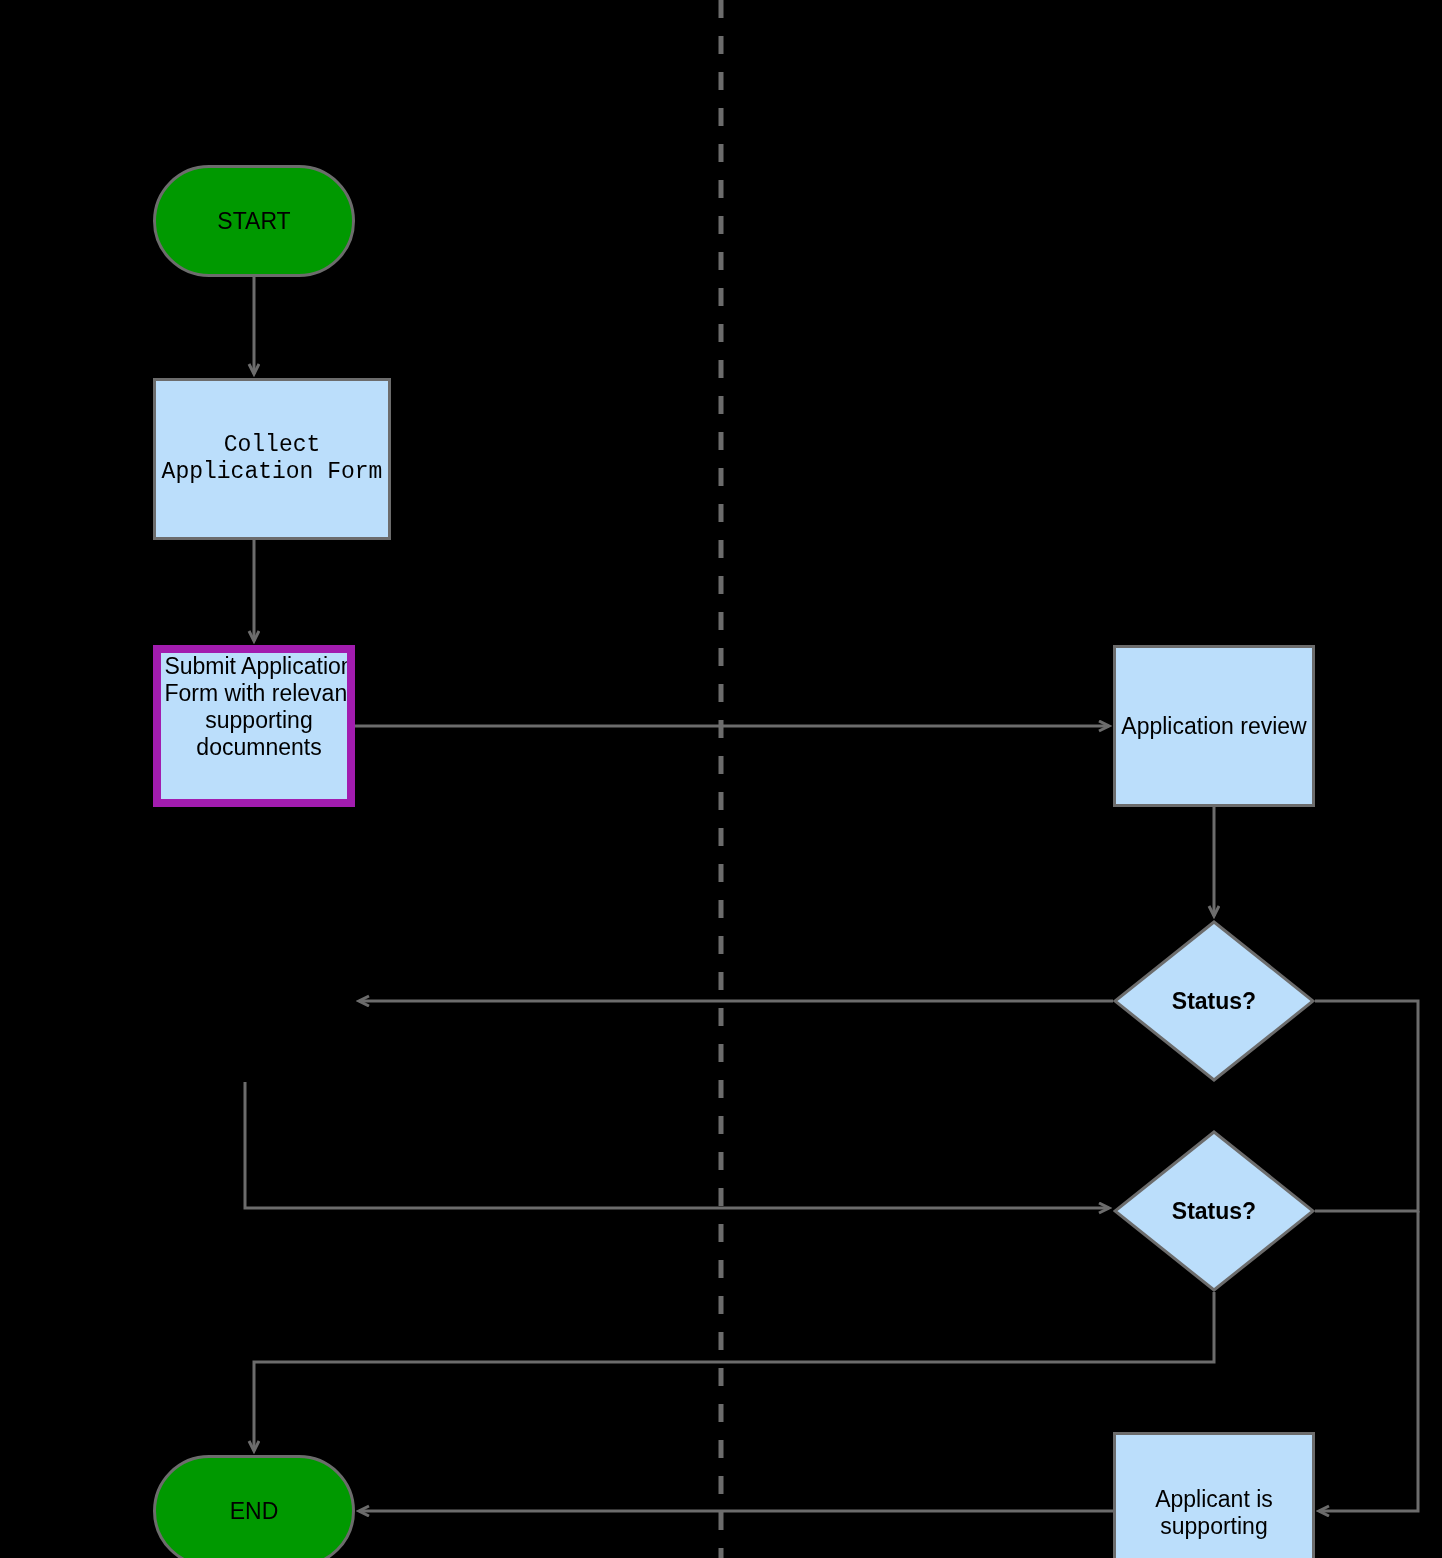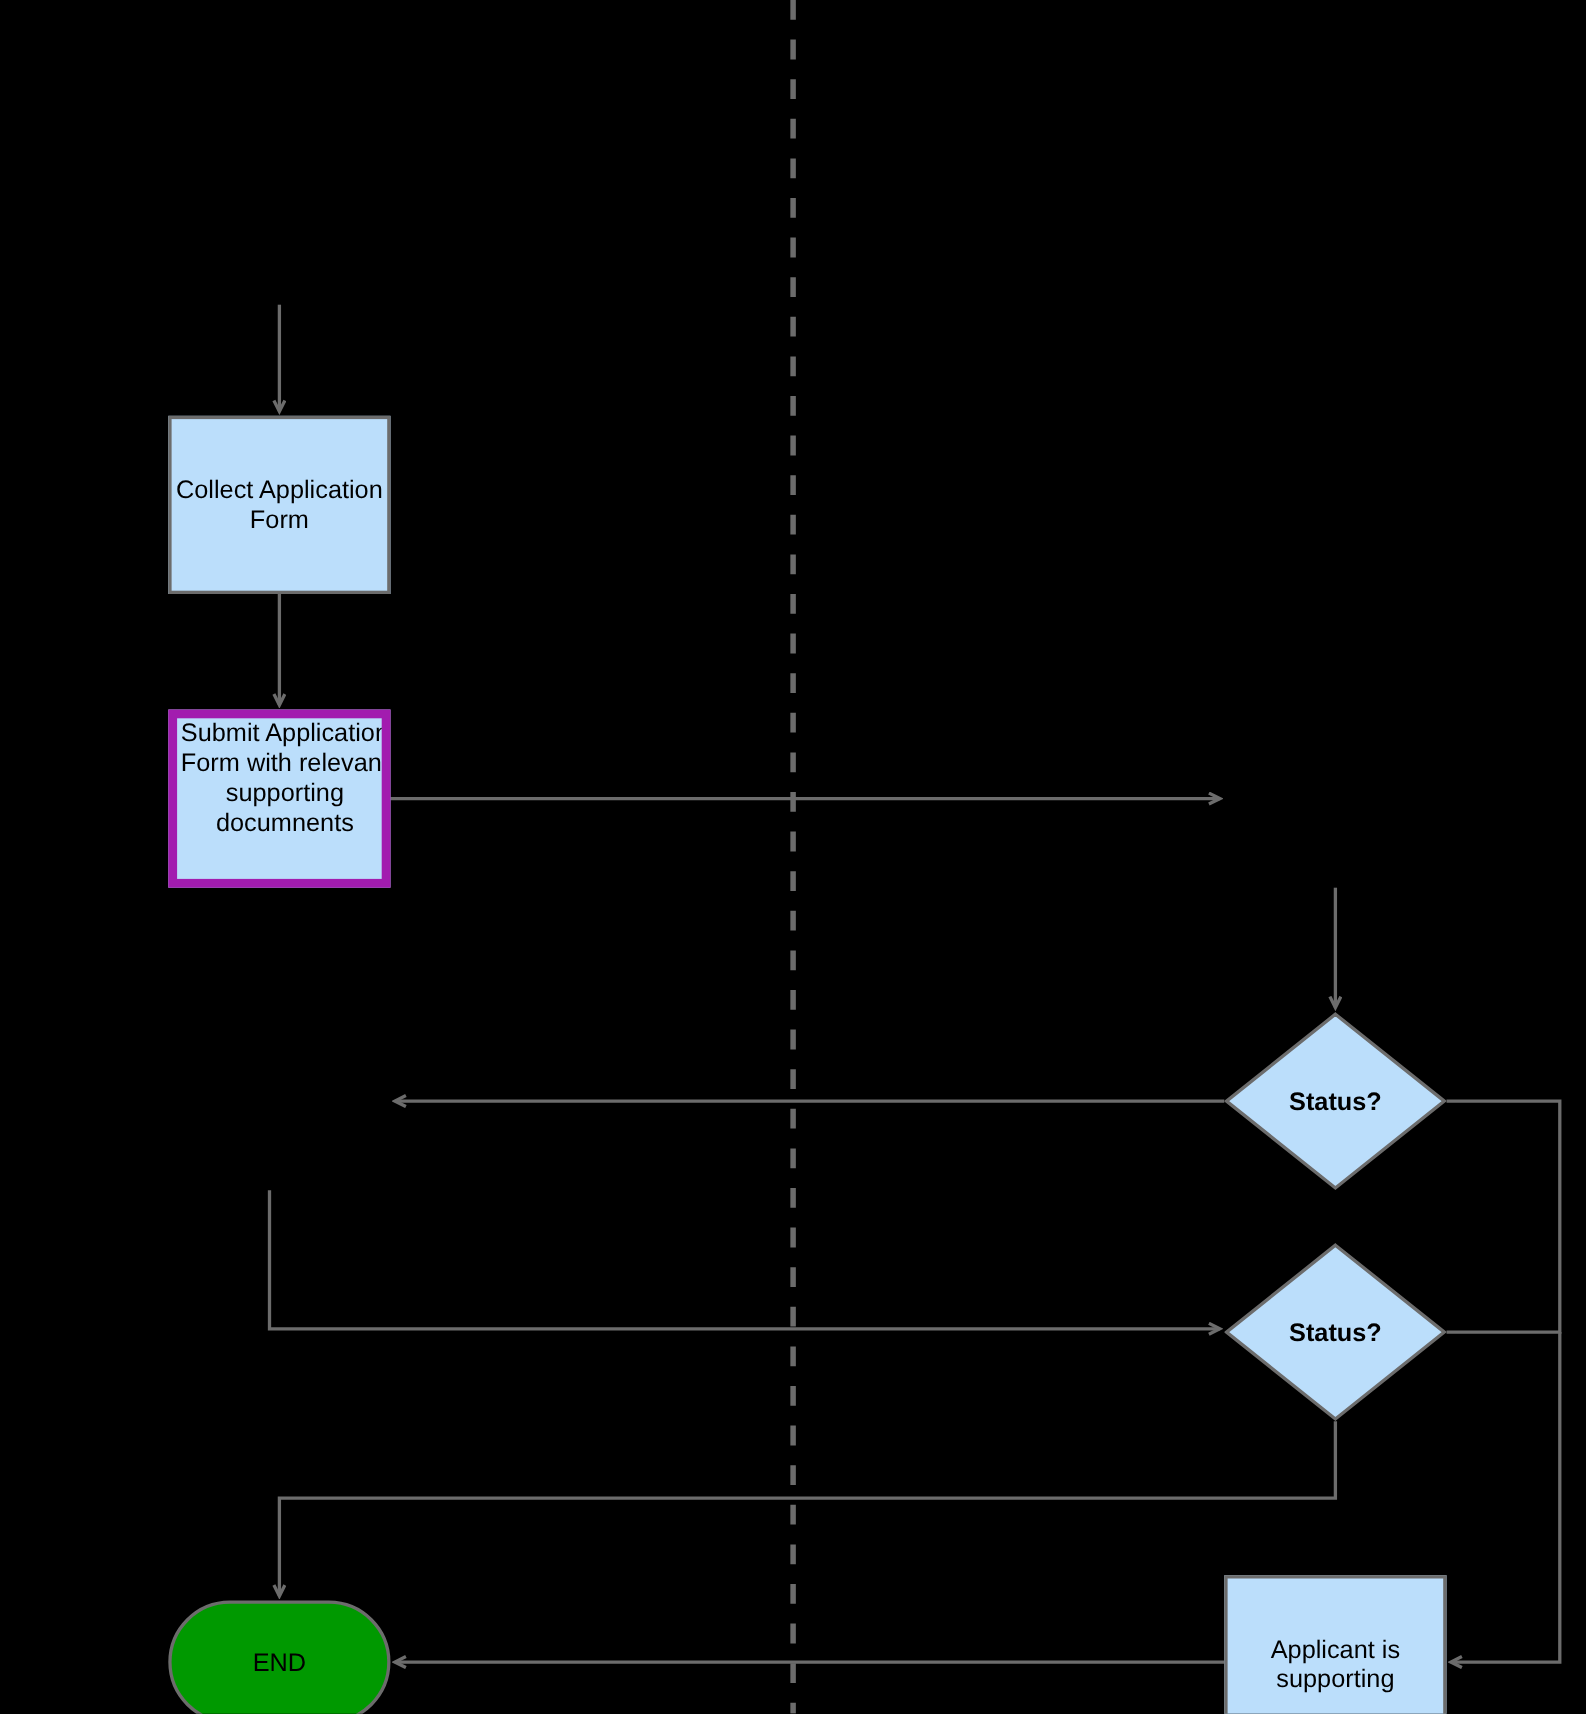--- a/index.html
+++ b/index.html
@@ -103,30 +103,36 @@
 
     <path d="M245,1082 L245,1208 L1109,1208" fill="none" stroke="#6c6c6c" stroke-width="3" marker-end="url(#arrow)"></path>
 
     <path d="M1418,1211 L1418,1511 L1319,1511" fill="none" stroke="#6c6c6c" stroke-width="3" marker-end="url(#arrow)"></path>
 
     <path d="M1214,1292 L1214,1362 L254,1362 L254,1451" fill="none" stroke="#6c6c6c" stroke-width="3" marker-end="url(#arrow)"></path>
 
     <path d="M1113,1511 L359,1511" fill="none" stroke="#6c6c6c" stroke-width="3" marker-end="url(#arrow)"></path>
   </svg>
 
+  <div class="node node-terminal" style="left:153px; top:165px; width:202px; height:112px;">
+    <span>START</span>
+  </div>
 
-  <div class="node node-process" style="left:153px; top:378px; width:202px; height:162px;">
+  <div class="node node-process" style="left:153px; top:378px; width:238px; height:162px;font-family:Liberation Mono, monospace;">
     <span>Collect Application Form</span>
   </div>
 
   <div class="clip-box" style="left:153px; top:645px; width:202px; height:162px; background:#bbdefb; border:8px solid #a21caf;">
     <div class="overflow-text" style="position:absolute; left:0; top:0; width:196px; text-align:center; font-size:23px; line-height:27px; color:#000; padding-top:0px;">Submit Application Form with relevant supporting documnents</div>
   </div>
 
 
+  <div class="node node-process" style="left:1113px; top:645px; width:202px; height:162px;">
+    <span>Application review</span>
+  </div>
 
   <div class="node node-decision" style="left:1113px; top:920px; width:202px; height:162px;">
     <svg class="diamond-shape" viewBox="0 0 202 162" preserveAspectRatio="none" xmlns="http://www.w3.org/2000/svg">
       <polygon points="101,2 200,81 101,160 2,81" fill="#bbdefb" stroke="#6c6c6c" stroke-width="3" vector-effect="non-scaling-stroke"></polygon>
     </svg>
     <span class="diamond-label">Status?</span>
   </div>
 
   <div class="node node-decision" style="left:1113px; top:1130px; width:202px; height:162px;">
     <svg class="diamond-shape" viewBox="0 0 202 162" preserveAspectRatio="none" xmlns="http://www.w3.org/2000/svg">

